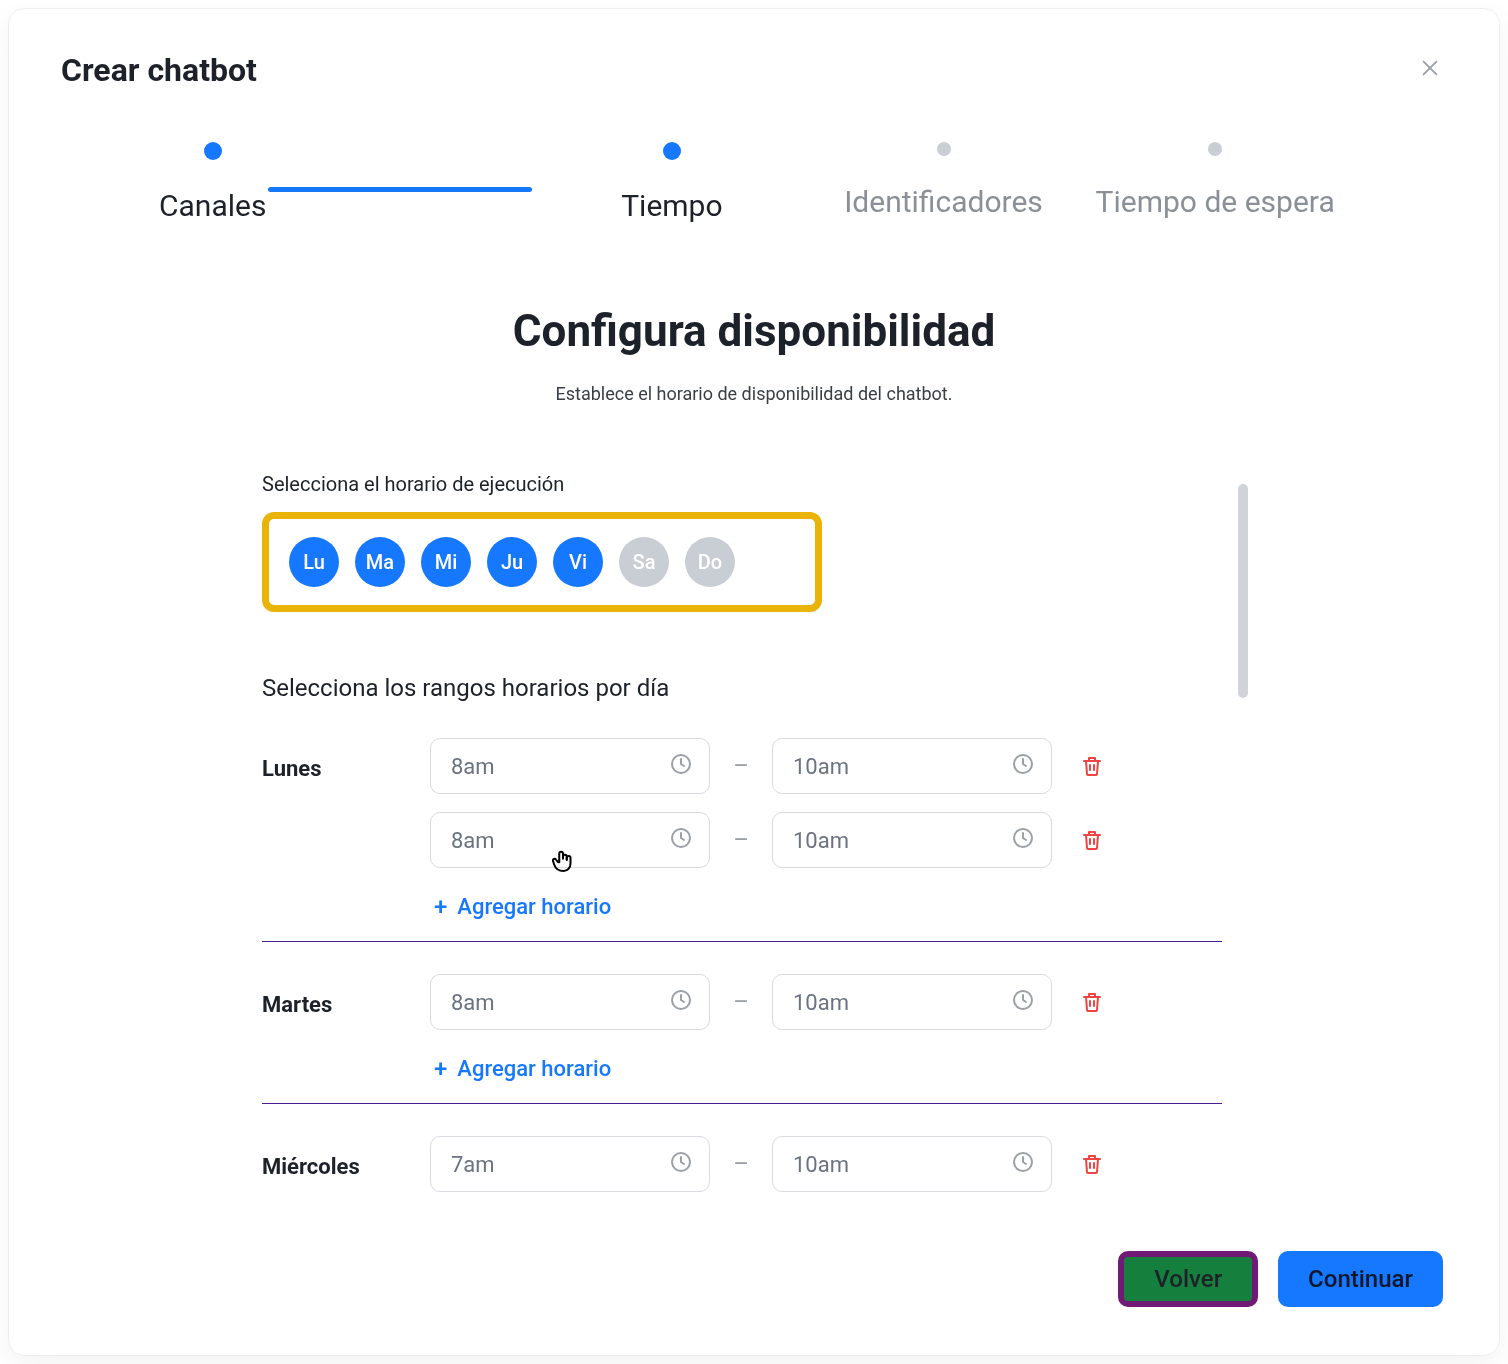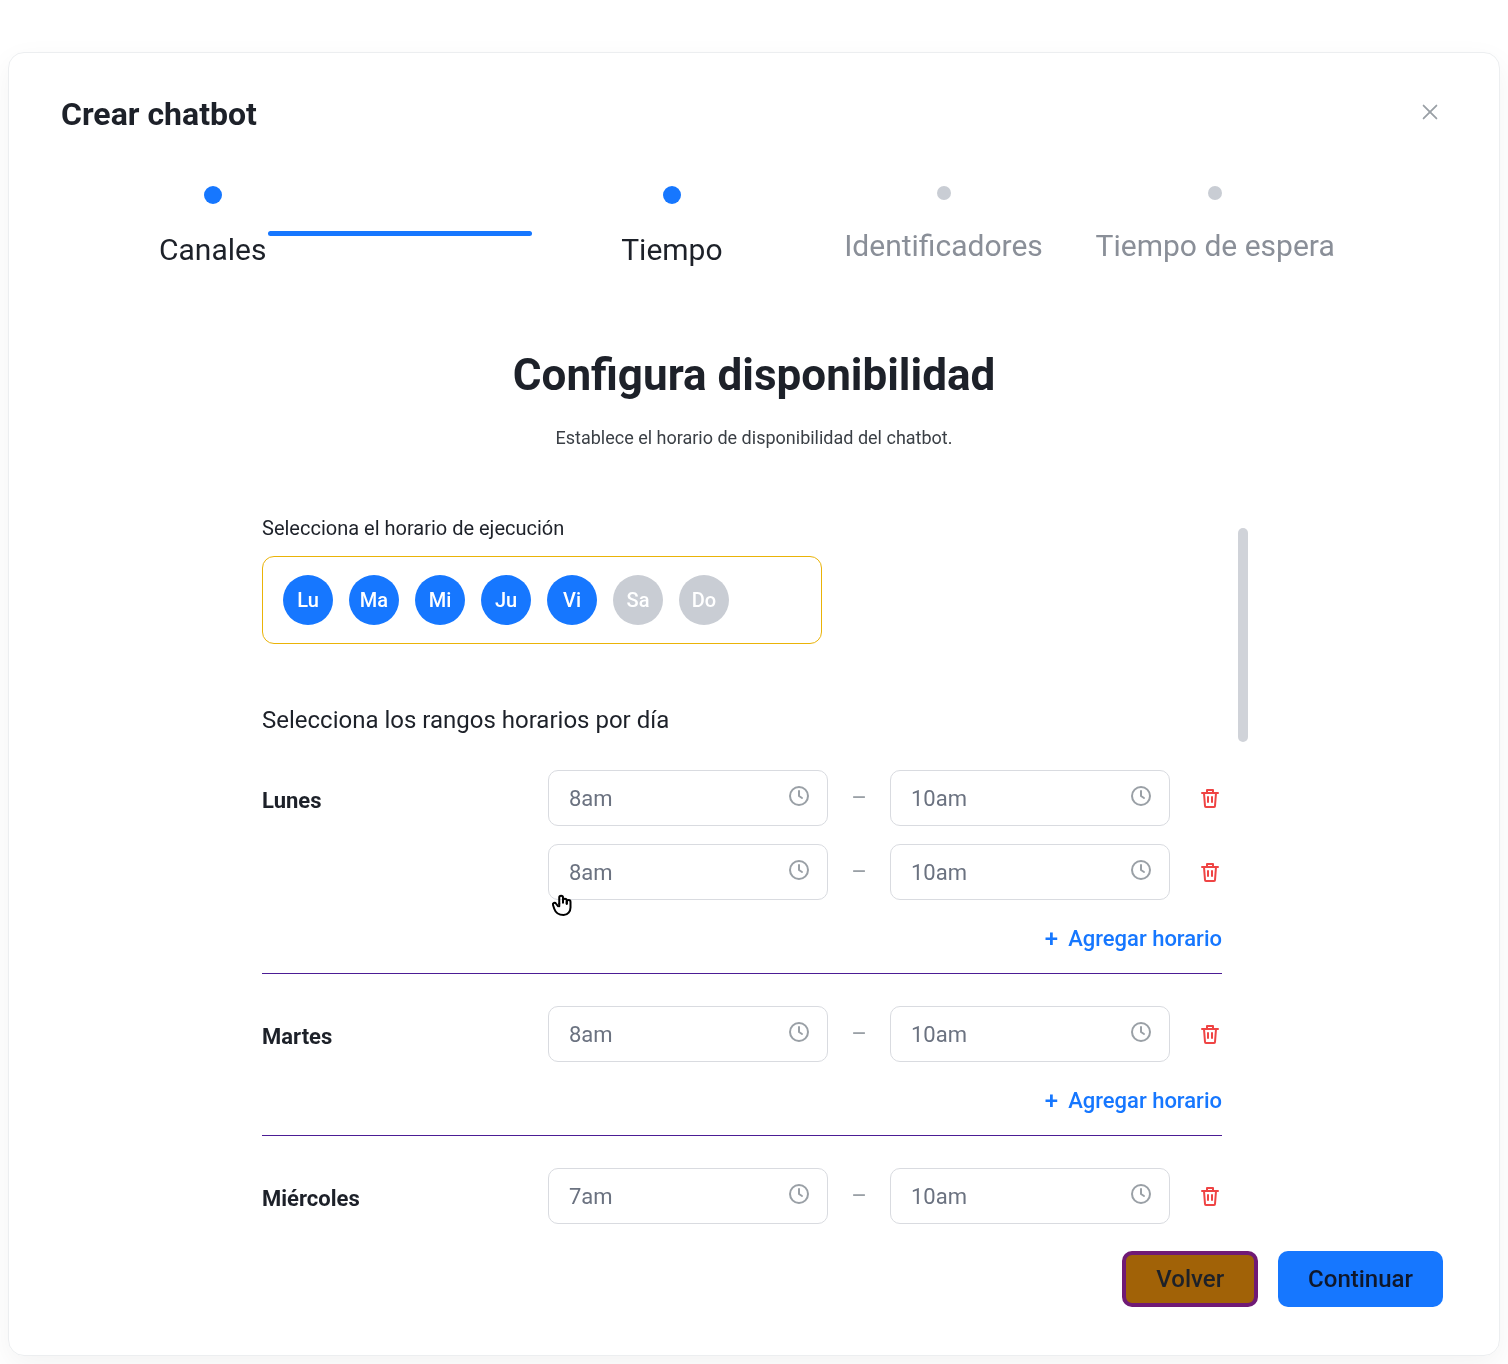--- a/index.html
+++ b/index.html
@@ -29,21 +29,20 @@
   }
   .modal {
     flex:1;
     border:1px solid #eceef0;
     border-radius:16px;
     box-shadow: 0 10px 30px rgba(0,0,0,0.05);
     display:flex;
     flex-direction:column;
     overflow:hidden;
     position:relative;
-    margin-top:44px;
   }
   .modal-header {
     display:flex;
     align-items:center;
     justify-content:space-between;
     padding:38px 52px 20px 52px;
   }
   .modal-title {
     font-size:32px;
     font-weight:700;
@@ -162,21 +161,21 @@
     background:#d0d3d9;
   }
 
   .section-label {
     font-size:20px;
     font-weight:400;
     margin-bottom:16px;
   }
 
   .days-box {
-    border:1px solid #eab308;
+    border:7px solid #eab308;
     border-radius:12px;
     padding:18px 20px;
     display:flex;
     gap:16px;
     width:560px;
   }
   .day-pill {
     width:50px; height:50px;
     border-radius:50%;
     display:flex;
@@ -209,21 +208,20 @@
   .day-block:last-child { border-bottom:none; margin-bottom:0;}
   .day-name {
     font-size:22px;
     font-weight:700;
     padding-top:18px;
   }
   .ranges {
     display:flex;
     flex-direction:column;
     gap:18px;
-    align-items:flex-end;
   }
   .range-row {
     display:flex;
     align-items:center;
     gap:22px;
   }
   .time-input {
     width:280px;
     height:56px;
     border:1px solid #d9dbe0;
@@ -291,22 +289,22 @@
     border-radius:10px;
     font-size:24px;
     font-weight:500;
     display:flex;
     align-items:center;
     justify-content:center;
     cursor:pointer;
     user-select:none;
   }
   .btn.secondary {
-    background:#a16207;
-    border:4px solid #701a75;
+    background:#15803d;
+    border:6px solid #701a75;
     color:var(--text);
   }
   .btn.primary {
     background:var(--blue);
     color:#0f172a;
   }
 </style>
 </head>
 <body>
 

